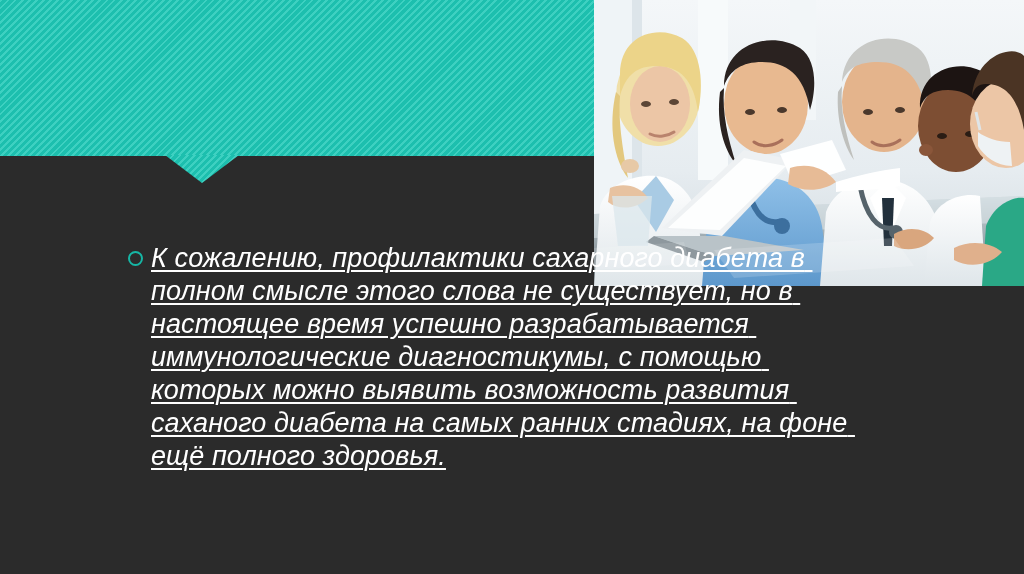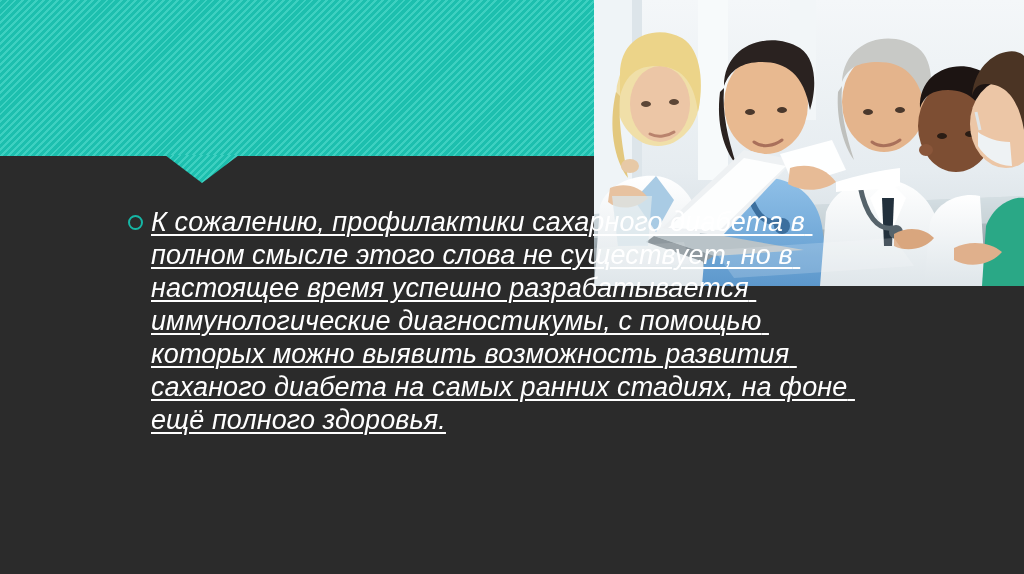--- a/index.html
+++ b/index.html
@@ -65,20 +65,21 @@
   
   #body-text {
     position: absolute;
     left: 128px;
     top: 206px;
     width: 735px;
   }
   .bullet-row {
     display: flex;
     align-items: flex-start;
+    margin-top: 36px;
   }
   #bullet-ring {
     flex: 0 0 auto;
     width: 15px;
     height: 15px;
     border: 2.5px solid #16b6a5;
     border-radius: 50%;
     margin-top: 9px;
     margin-right: 8px;
     box-sizing: border-box;

